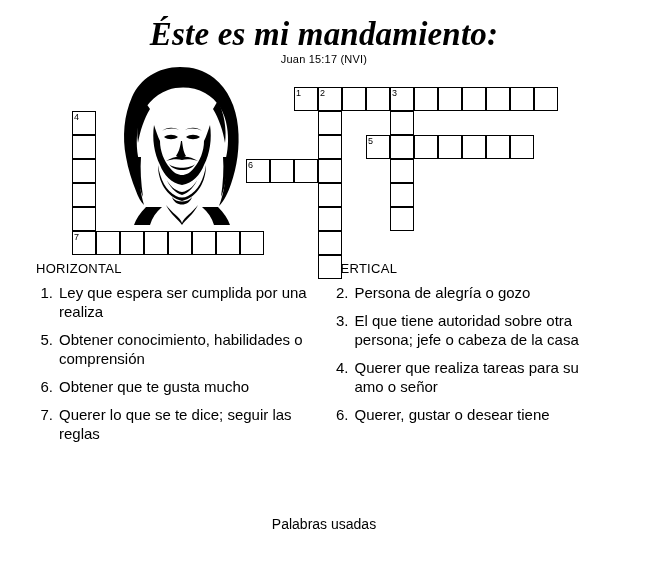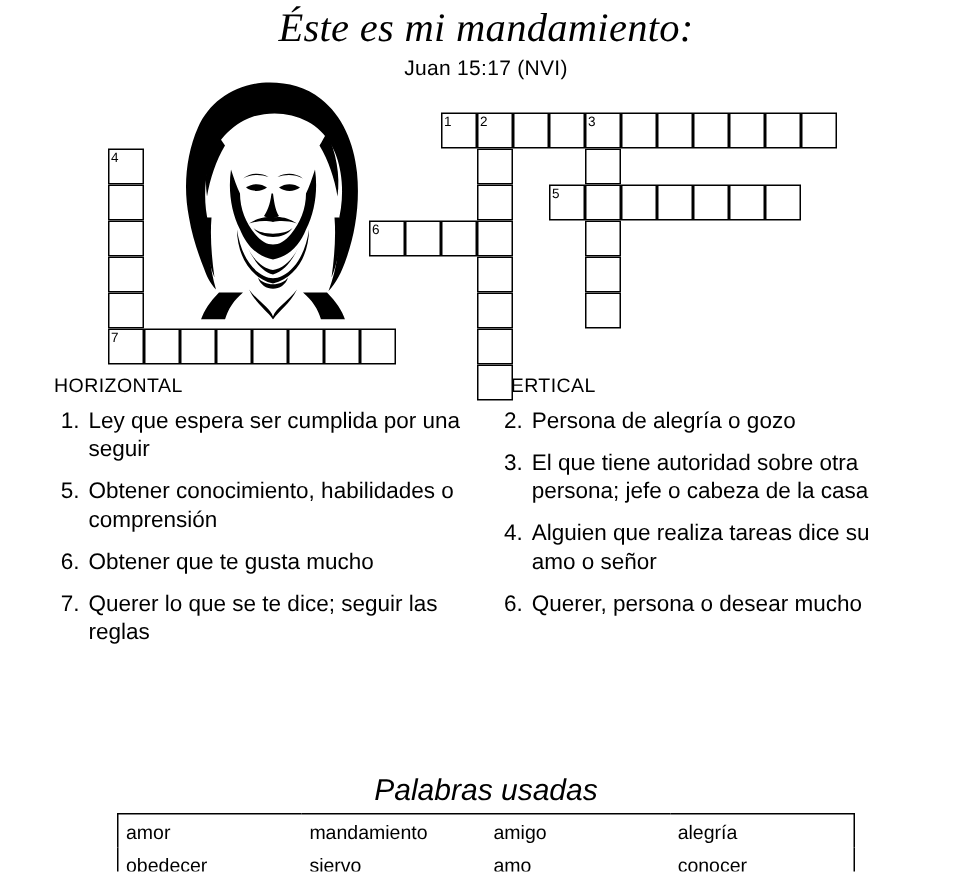--- a/index.html
+++ b/index.html
@@ -16,29 +16,30 @@
     position: relative;
   }
 
   
   #title-block {
     text-align: center;
     padding-top: 4px;
   }
   .title-line {
     font-family: "Liberation Serif", serif;
-    font-size: 27px;
+    font-size: 33px;
     line-height: 29px;
     font-style: italic;
-    font-weight: normal;
+    font-weight: bold;
     letter-spacing: 0.2px;
+    margin-top: 16px;
   }
   #reference {
     font-family: "Liberation Sans", sans-serif;
-    font-size: 14px;
+    font-size: 11px;
     margin-top: 4px;
     letter-spacing: 0.2px;
   }
 
   
   #puzzle-area {
     position: relative;
     height: 190px;
     margin-top: 4px;
   }
@@ -100,23 +101,22 @@
 
   
   #wordbank {
     position: absolute;
     left: 78px;
     top: 516px;
     width: 492px;
   }
   #wordbank-title {
     text-align: center;
-    font-size: 20px;
+    font-size: 14px;
     margin-bottom: 3px;
-    font-style: italic;
   }
   #wordbank-table {
     border: 1px solid #000000;
     border-collapse: collapse;
     width: 100%;
     table-layout: fixed;
   }
   #wordbank-table td {
     font-size: 13px;
     padding: 2px 0 2px 5px;
@@ -247,21 +247,21 @@
       <div class="cell" style="left: 318px; top: 162px;"></div>
       <div class="cell" style="left: 318px; top: 186px;"></div>
     </div>
 </div>
 
 <div id="clues">
   <div class="clue-col left">
     <div class="clue-heading">HORIZONTAL</div>
     <div class="clue">
       <span class="clue-num">1.</span>
-      <span class="clue-text">Ley que espera ser cumplida por una seguir</span>
+      <span class="clue-text">Ley que espera ser cumplida por una realiza</span>
     </div>
     <div class="clue">
       <span class="clue-num">5.</span>
       <span class="clue-text">Obtener conocimiento, habilidades o comprensión</span>
     </div>
     <div class="clue">
       <span class="clue-num">6.</span>
       <span class="clue-text">Obtener que te gusta mucho</span>
     </div>
     <div class="clue">
@@ -275,40 +275,24 @@
     <div class="clue">
       <span class="clue-num">2.</span>
       <span class="clue-text">Persona de alegría o gozo</span>
     </div>
     <div class="clue">
       <span class="clue-num">3.</span>
       <span class="clue-text">El que tiene autoridad sobre otra persona; jefe o cabeza de la casa</span>
     </div>
     <div class="clue">
       <span class="clue-num">4.</span>
-      <span class="clue-text">Alguien que realiza tareas dice su amo o señor</span>
+      <span class="clue-text">Querer que realiza tareas para su amo o señor</span>
     </div>
     <div class="clue">
       <span class="clue-num">6.</span>
-      <span class="clue-text">Querer, persona o desear mucho</span>
+      <span class="clue-text">Querer, gustar o desear tiene</span>
     </div>
   </div>
 </div>
 
 <div id="wordbank">
   <div id="wordbank-title">Palabras usadas</div>
-  <table id="wordbank-table">
-    <tbody>
-      <tr>
-        <td>amor</td>
-        <td>mandamiento</td>
-        <td>amigo</td>
-        <td>alegría</td>
-      </tr>
-      <tr>
-        <td>obedecer</td>
-        <td>siervo</td>
-        <td>amo</td>
-        <td>conocer</td>
-      </tr>
-    </tbody>
-  </table>
 </div>
 
 </body></html>

